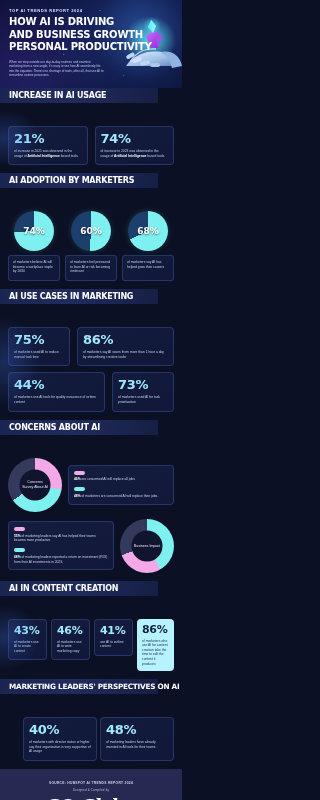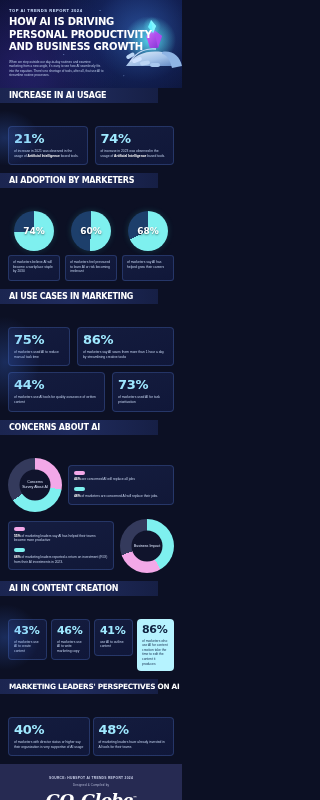--- a/index.html
+++ b/index.html
@@ -79,21 +79,21 @@
   .pct{
     color:#9fe9ff; font-weight:bold; font-size:13px; line-height:14px;
     font-family:"DejaVu Sans", sans-serif; letter-spacing:-.3px;
   }
   .pct.sm{ font-size:11px; line-height:12px; }
   .cap{ color:#c3d2ee; font-size:3.3px; line-height:4.6px; margin-top:3px; }
   .cap b{ color:#ffffff; font-weight:bold; }
 
   .row2{ display:flex; gap:7px; }
   .row2 > .card{ flex:1; }
-  .row3{ display:flex; gap:3px; }
+  .row3{ display:flex; gap:3px;margin-left:15px; }
   .row3 > .card{ flex:1; }
 
   
   .pies{ display:flex; gap:5px; }
   .pie-col{ flex:1; display:flex; flex-direction:column; align-items:center; }
   .pie{
     width:40px; height:40px; border-radius:50%; position:relative;
     box-shadow:0 0 6px rgba(60,230,220,.18);
   }
   .pie .lab{
@@ -154,22 +154,22 @@
 </style>
 </head>
 <body>
 
 <div class="page">
 
   <div class="hero">
     <div class="eyebrow">TOP AI TRENDS REPORT 2024</div>
     <div class="hero-title">
       <span>HOW AI IS DRIVING</span>
+      <span>AND BUSINESS GROWTH</span>
       <span>PERSONAL PRODUCTIVITY</span>
-      <span>AND BUSINESS GROWTH</span>
     </div>
     <div class="hero-sub">When we step outside our day-to-day routines and examine marketing from a new angle, it's easy to see how AI seamlessly fits into the equation. There's no shortage of tools, after all, that use AI to streamline routine processes.</div>
 
     <svg class="illus" viewBox="0 0 76 76">
       <defs>
         <linearGradient id="gHand" x1="0" y1="0" x2="1" y2="1">
           <stop offset="0%" stop-color="#eaf4ff"></stop>
             <stop offset="55%" stop-color="#a9c8ee"></stop>
             <stop offset="100%" stop-color="#5f86c4"></stop>
         </linearGradient>

